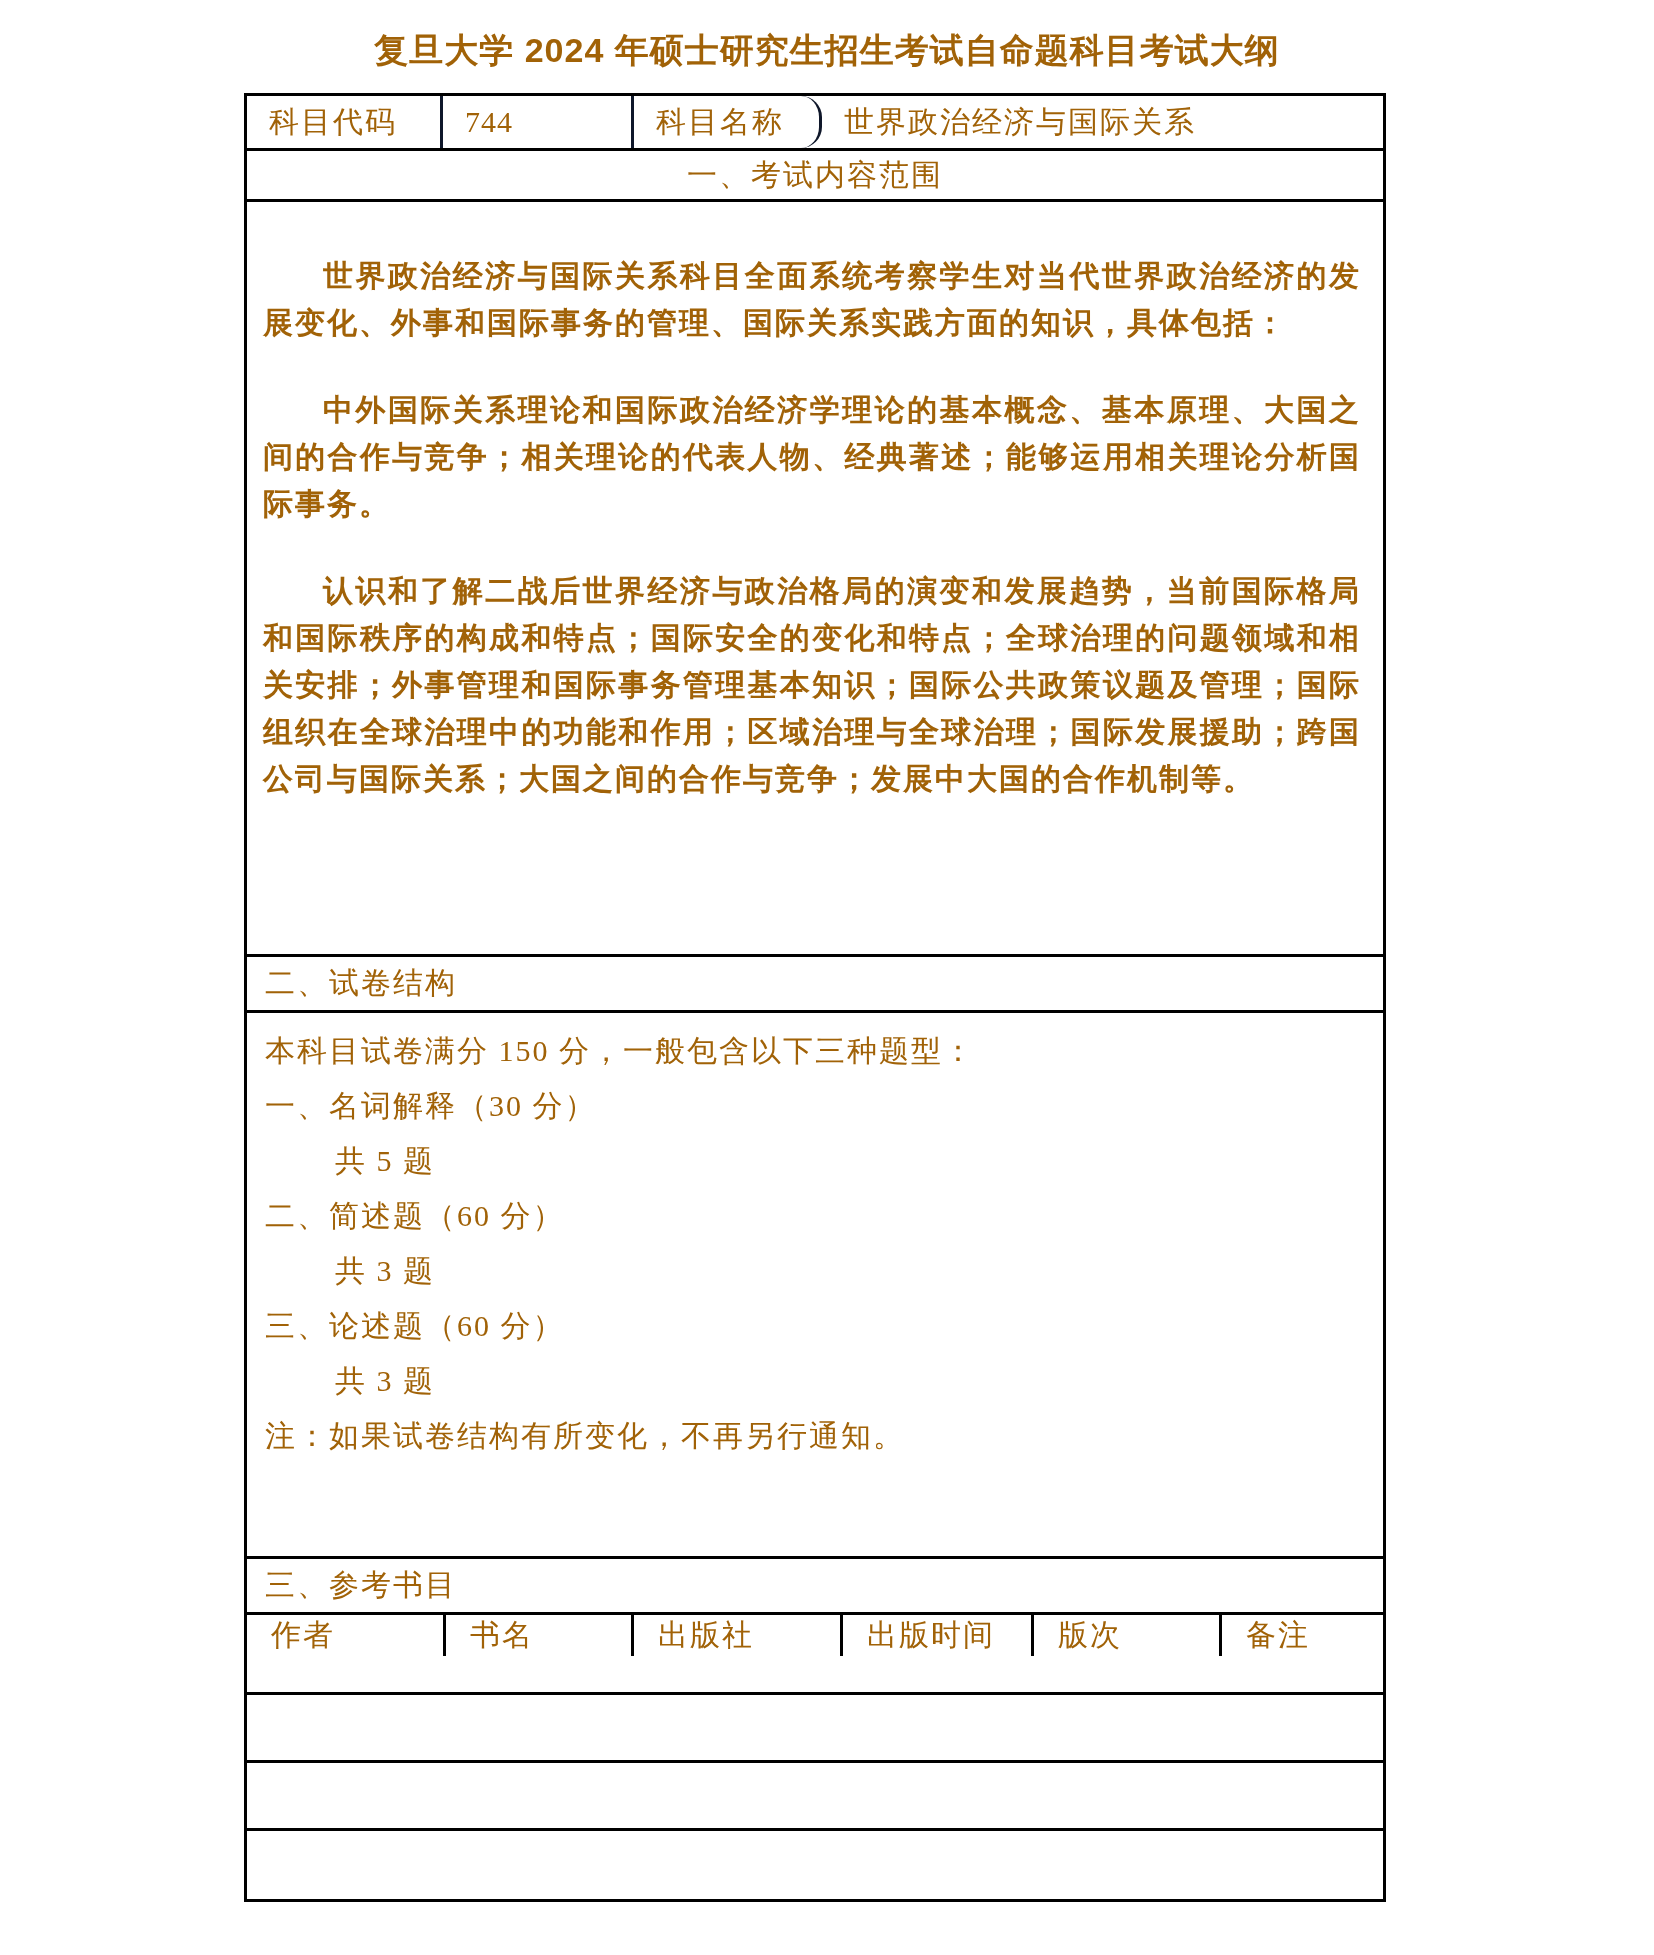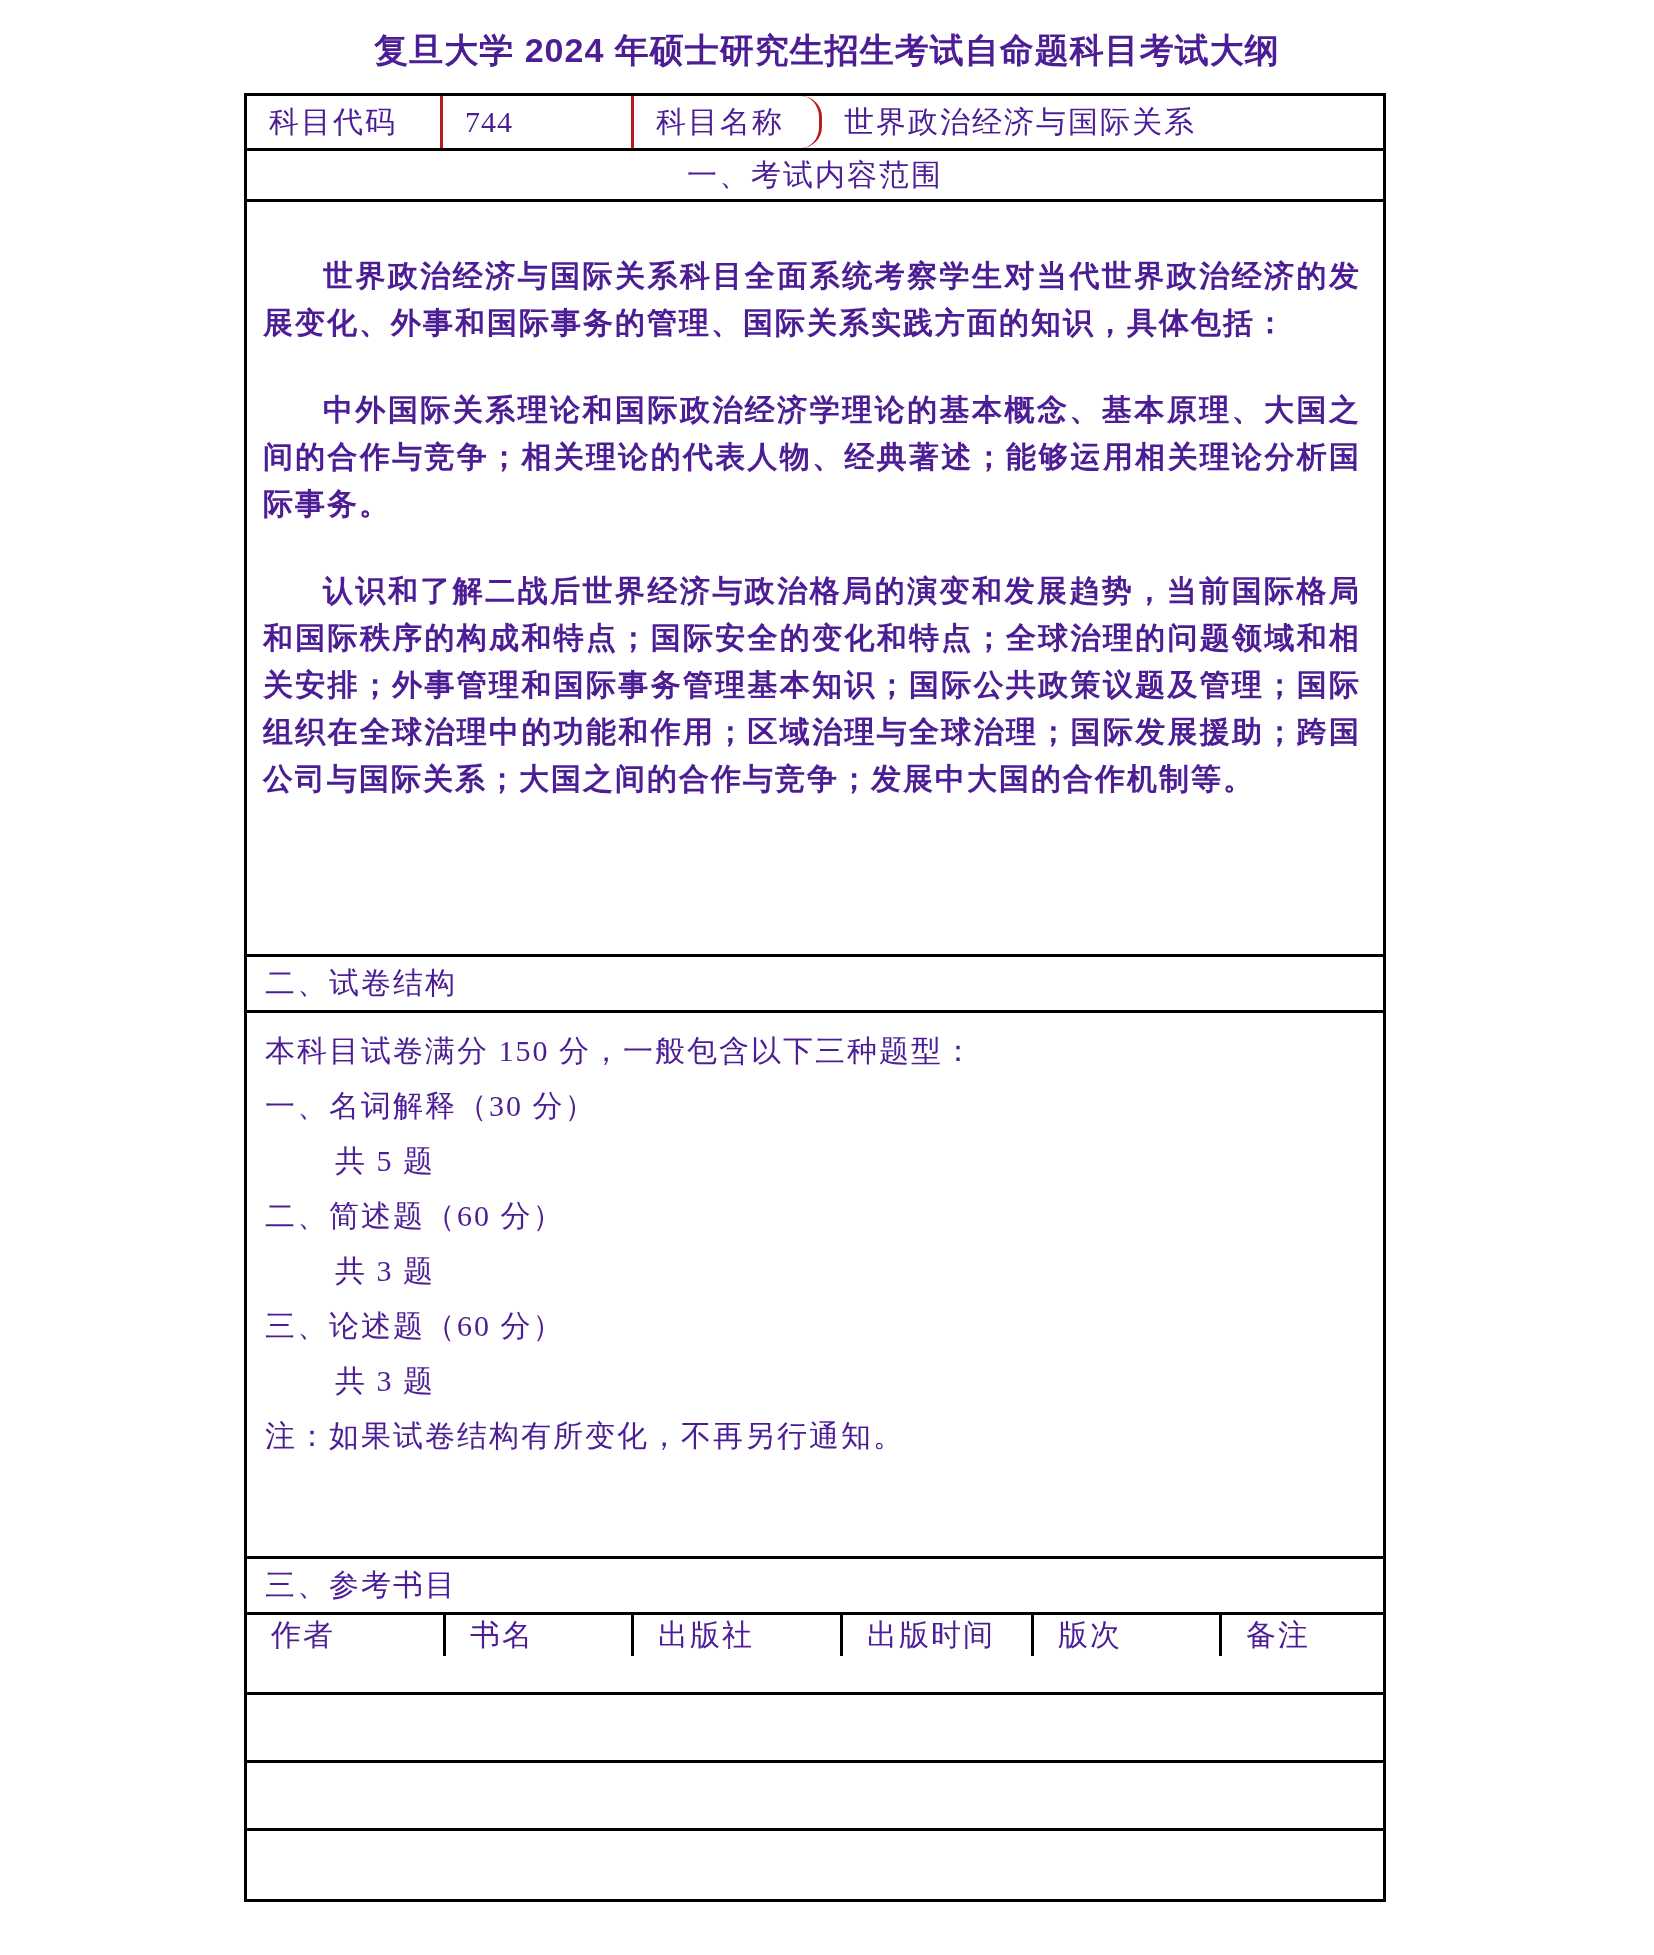--- a/index.html
+++ b/index.html
@@ -5,21 +5,21 @@
   html, body {
     margin: 0;
     padding: 0;
     background: #ffffff;
   }
   .page {
     position: relative;
     width: 1654px;
     height: 1955px;
     background: #ffffff;
-    color: #4c1d95;
+    color: #a16207;
     font-family: "Liberation Serif", "DejaVu Serif", serif;
     overflow: hidden;
   }
   .doc-title {
     padding-top: 26px;
     width: 100%;
     text-align: center;
     font-family: "Liberation Sans", "DejaVu Sans", sans-serif;
     font-weight: 700;
     font-size: 34px;
@@ -45,21 +45,21 @@
   .info-row {
     display: flex;
     height: 55px; 
     align-items: stretch;
   }
   .info-cell {
     box-sizing: border-box;
     display: flex;
     align-items: center;
     padding-left: 22px;
-    border-right: 3px solid #b91c1c;
+    border-right: 3px solid #0f172a;
   }
   .info-cell.c1 { width: 196px; }
   .info-cell.c2 { width: 191px; font-family: "Liberation Serif", serif; letter-spacing: 1px; }
   .info-cell.c3 { width: 188px; border-radius: 21px; }
   .info-cell.c4 { flex: 1; border-right: none; }
 
   
   .sect-head-center {
     height: 51px;
     display: flex;

